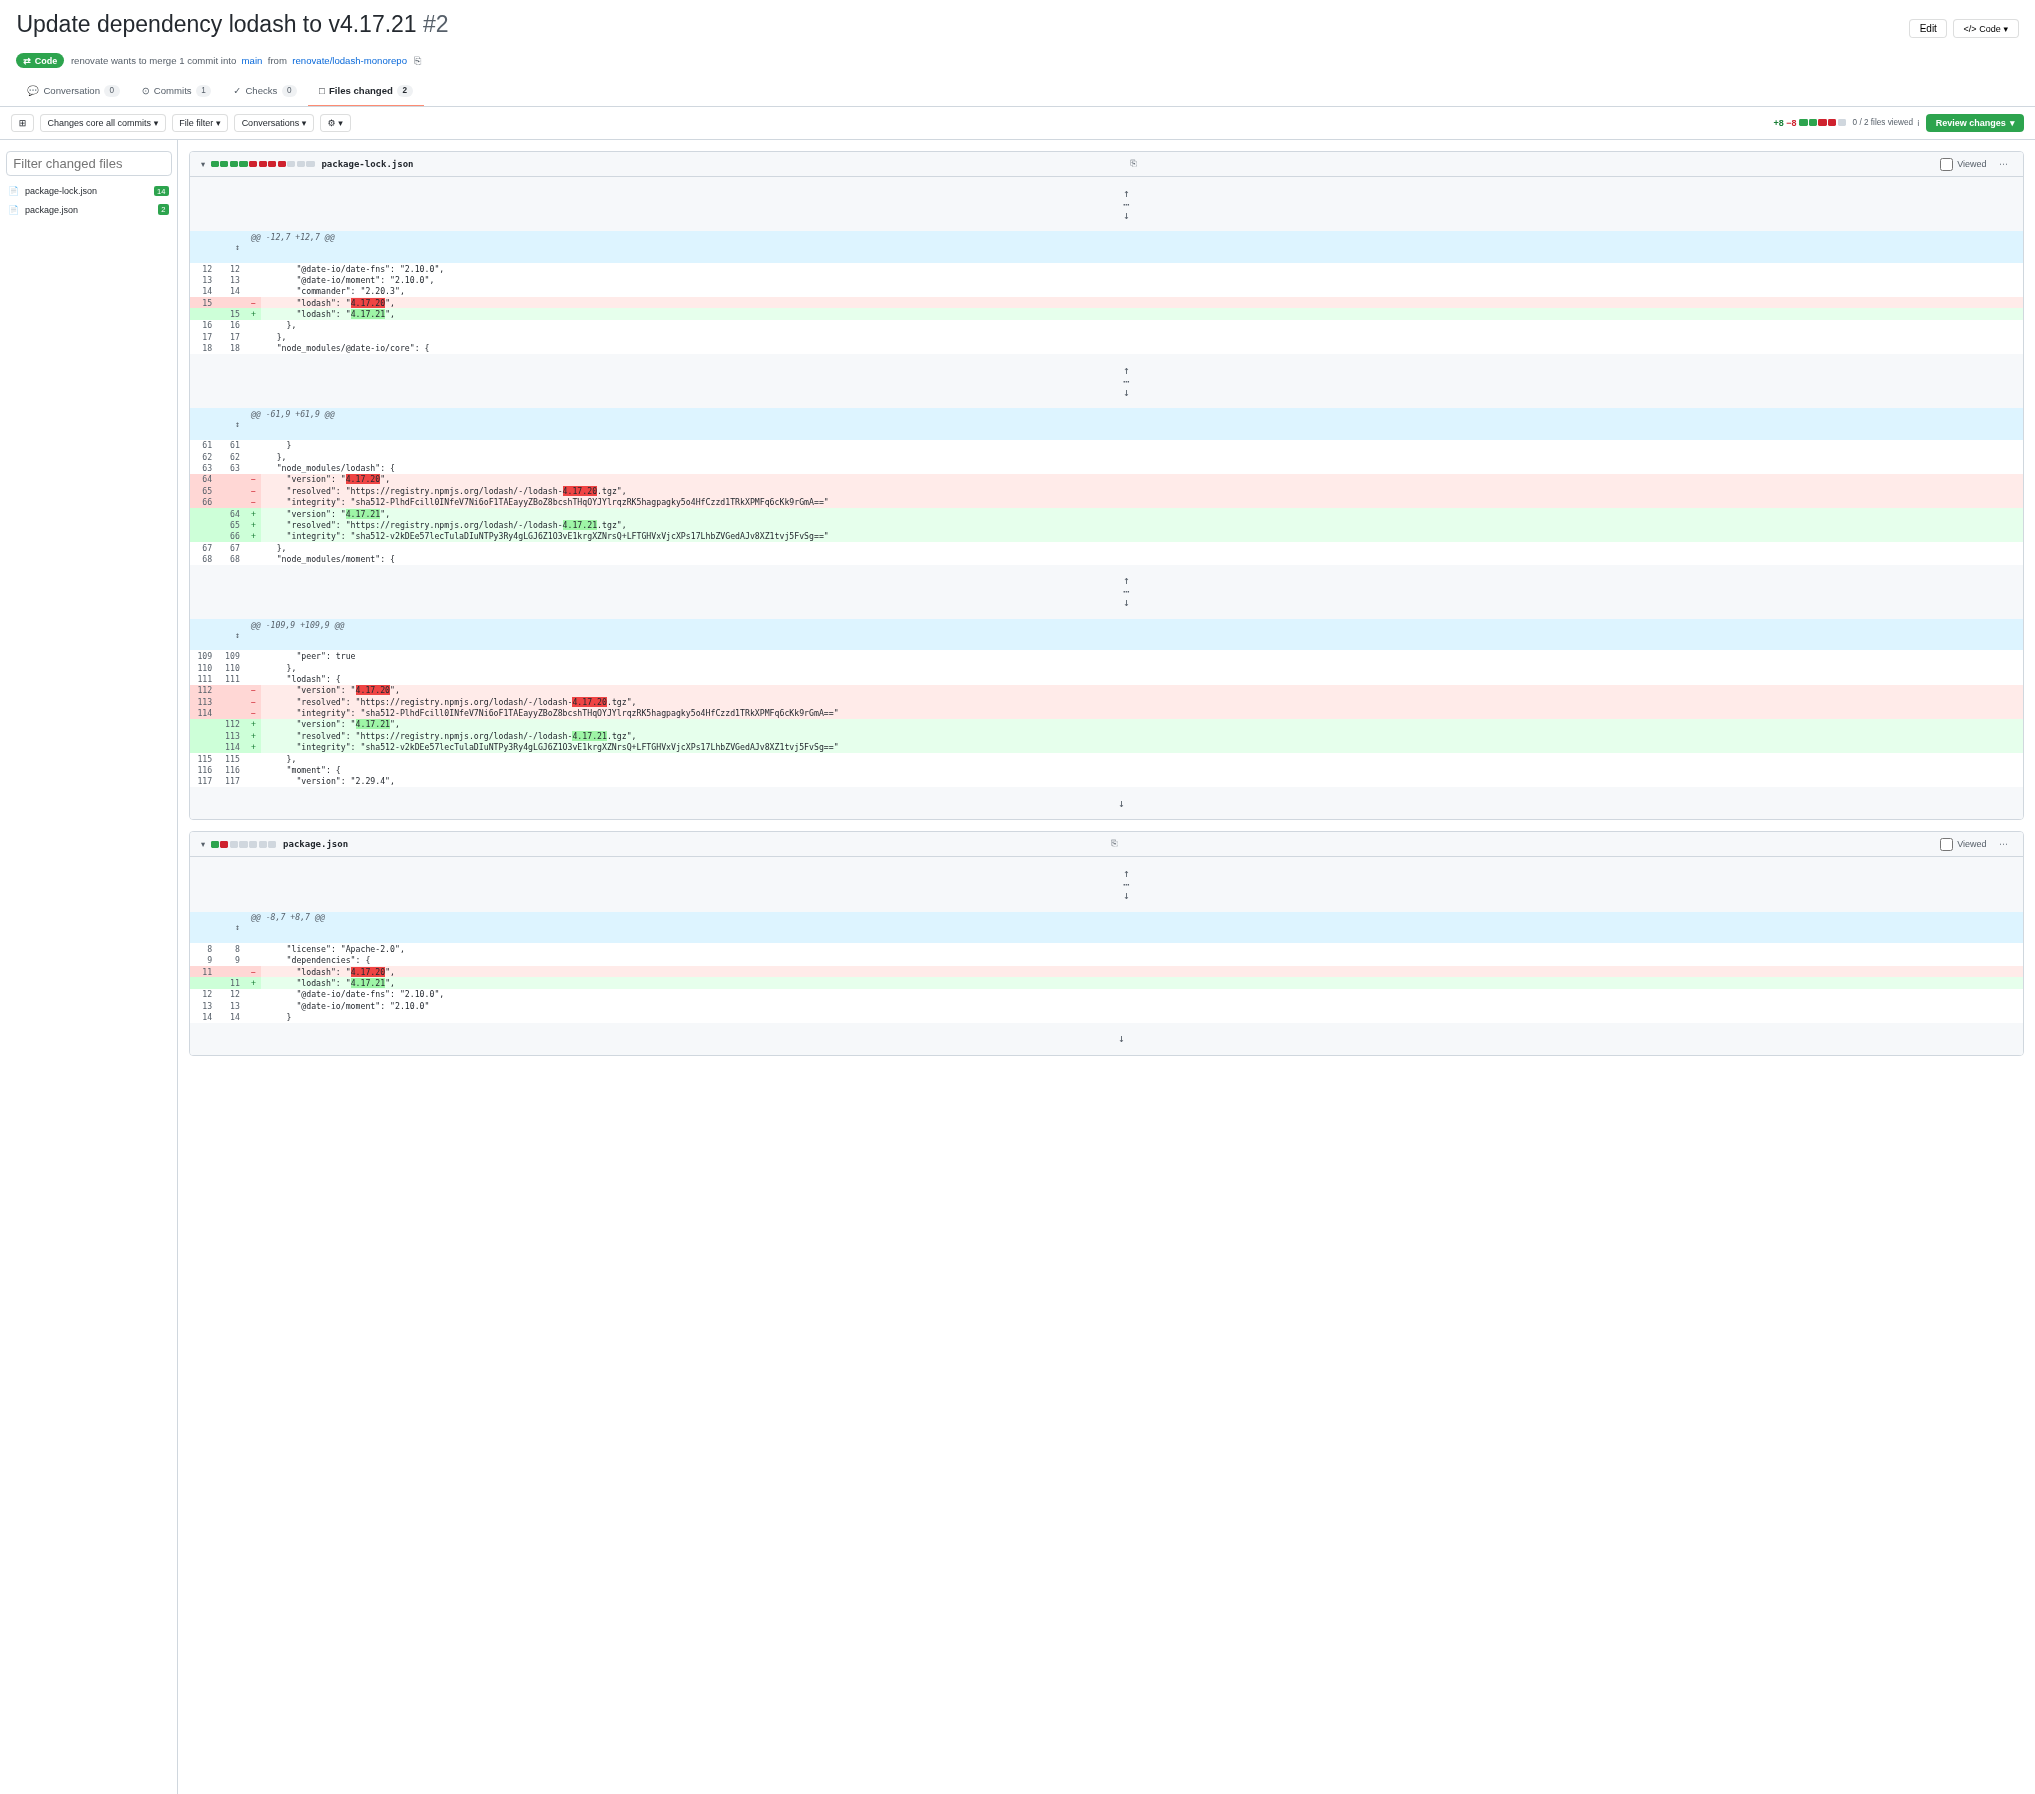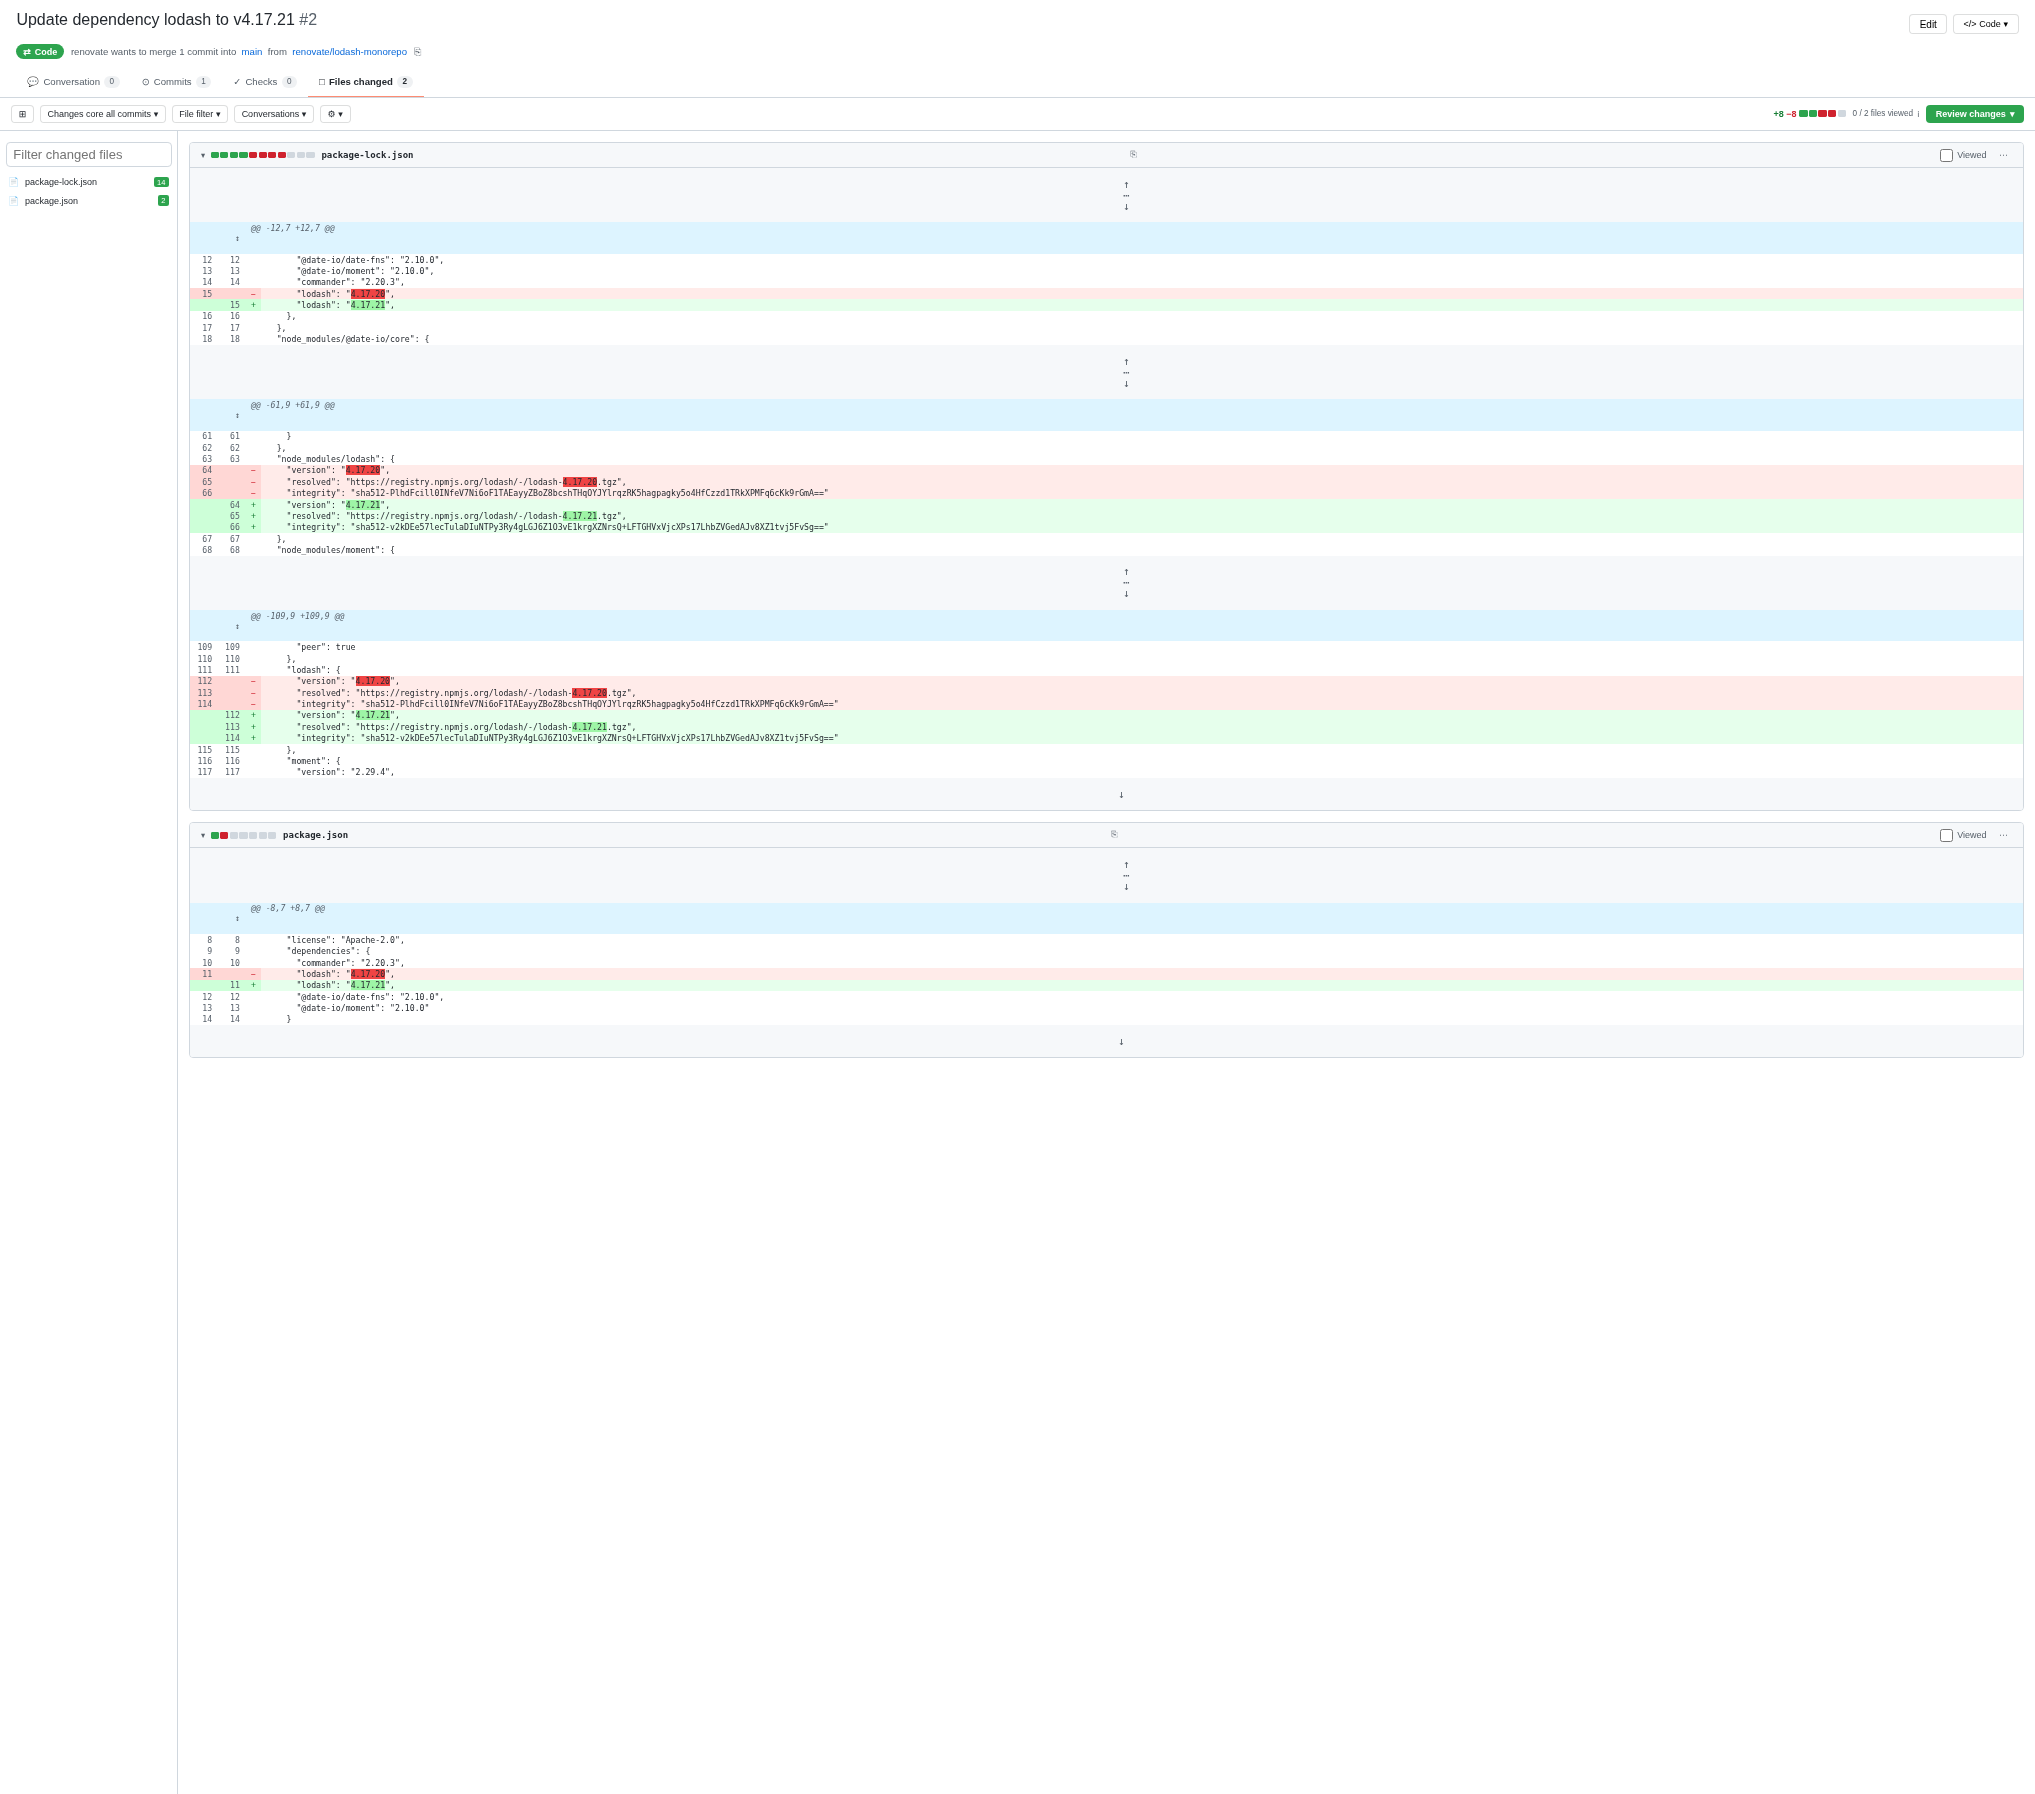--- a/index.html
+++ b/index.html
@@ -1,19 +1,19 @@
 <!DOCTYPE html>
 <html style="font-size:11px"><head>
   <meta charset="utf-8">
   <style>
     * { box-sizing: border-box; margin: 0; padding: 0; }
     body { font-family: -apple-system, BlinkMacSystemFont, "Segoe UI", Helvetica, Arial, sans-serif; font-size: 9.6px; color: #24292f; background: #fff; }
     
     .header { padding: 11px 16.4px 0; border-bottom: 0.7px solid #d0d7de; }
-    .pr-title { font-size: 16px; font-weight: 400; margin-bottom: 8.2px; color: #24292f; }
+    .pr-title { font-size: 23px; font-weight: 400; margin-bottom: 8.2px; color: #24292f; }
     .pr-title .pr-number { color: #57606a; }
     .pr-meta { display: flex; align-items: center; margin-bottom: 8.2px; font-size: 9.6px; }
     .badge-open { background: #2da44e; color: #fff; padding: 2.7px 6.8px; border-radius: 13.7px; font-size: 9px; font-weight: 600; display: inline-flex; align-items: center; gap: 4.1px; margin-right: 6.8px; }
     .pr-meta-text { color: #57606a; }
     .pr-meta-text a { color: #0969da; text-decoration: none; }
     .tabs { display: flex; align-items: center; gap: 0; }
     .tab { padding: 8.2px 11px; font-size: 9.6px; cursor: pointer; color: #57606a; border-bottom: 1.4px solid transparent; display: flex; align-items: center; gap: 4.1px; text-decoration: none; }
     .tab.active { color: #24292f; border-bottom: 1.4px solid #fd8c73; font-weight: 600; }
     .tab-count { background: rgba(175,184,193,0.2); border-radius: 13.7px; padding: 1.4px 5.5px; font-size: 8.2px; }
     
@@ -490,26 +490,20 @@
         <td class="line-num">8</td>
         <td class="line-sign"></td>
         <td class="line-code">    "license": "Apache-2.0",</td>
       </tr>
               <tr class="">
         <td class="line-num">9</td>
         <td class="line-num">9</td>
         <td class="line-sign"></td>
         <td class="line-code">    "dependencies": {</td>
       </tr>
-              <tr class="">
-        <td class="line-num">10</td>
-        <td class="line-num">10</td>
-        <td class="line-sign"></td>
-        <td class="line-code">      "commander": "2.20.3",</td>
-      </tr>
               <tr class="line-del">
         <td class="line-num">11</td>
         <td class="line-num"></td>
         <td class="line-sign">−</td>
         <td class="line-code">      "lodash": "<span class="del-highlight">4.17.20</span>",</td>
       </tr>
               <tr class="line-add">
         <td class="line-num"></td>
         <td class="line-num">11</td>
         <td class="line-sign">+</td>

